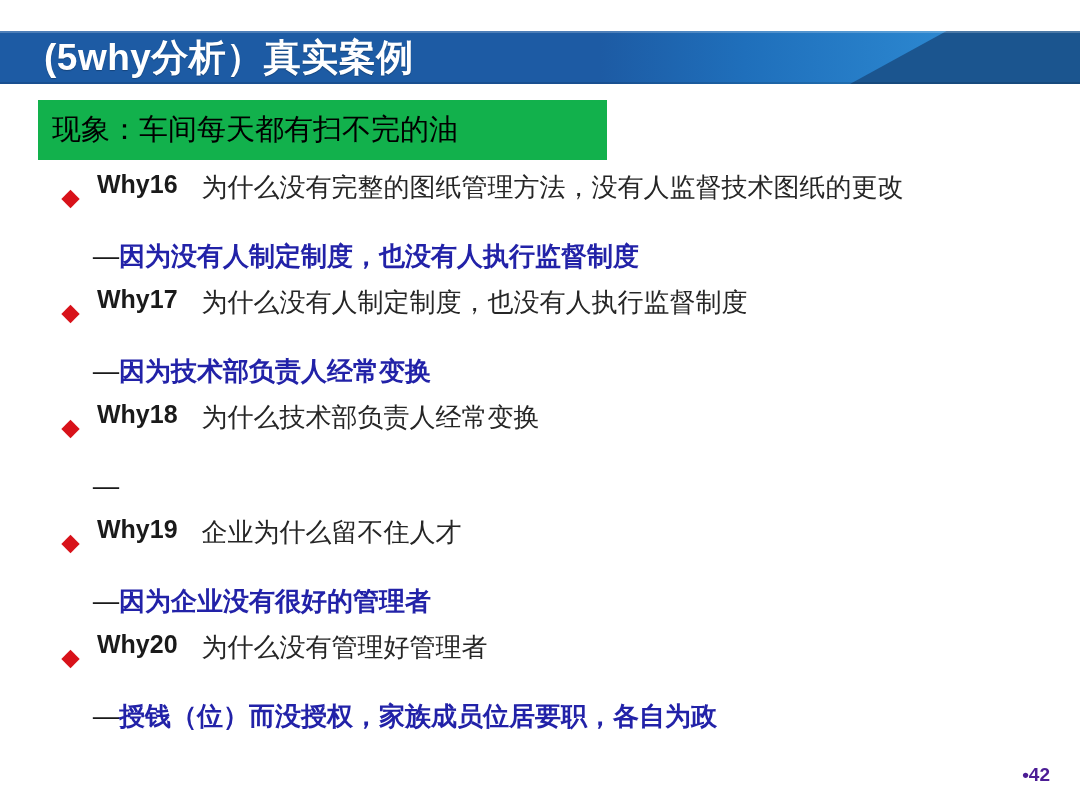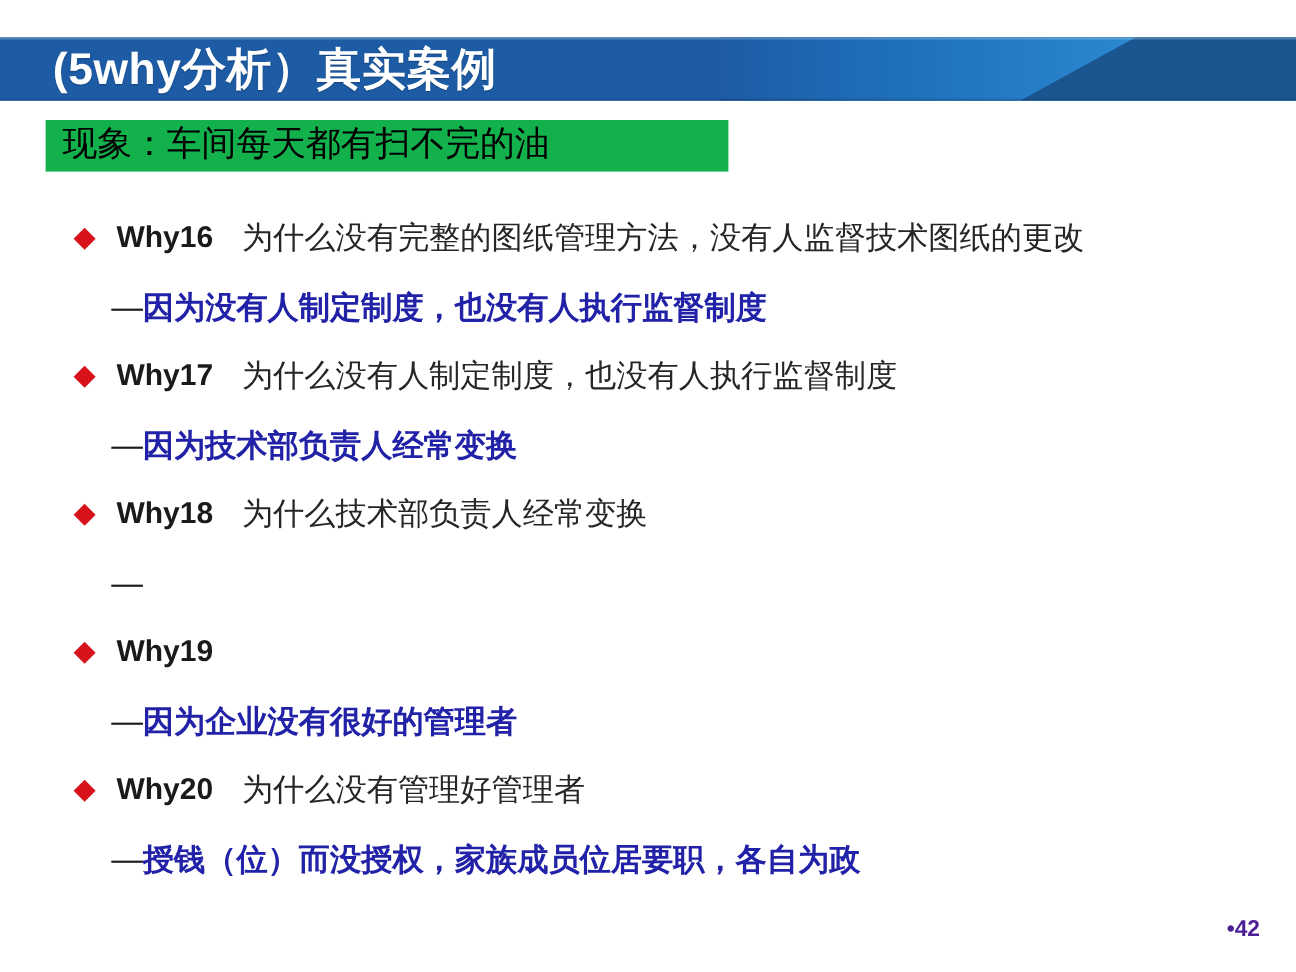--- a/index.html
+++ b/index.html
@@ -80,23 +80,24 @@
     z-index: 5;
     text-shadow: 0 1px 1px rgba(0,0,0,0.25);
   }
 
   
   .phenomenon-box {
     position: absolute;
     left: 38px;
     top: 100px;
     width: 569px;
-    height: 43px;
+    height: 60px;
     background: #12b14c;
     display: flex;
+    align-items: center;
   }
   .phenomenon-text {
     color: #000000;
     font-family: "Liberation Serif", serif;
     font-weight: normal;
     font-size: 29px;
     padding-left: 14px;
     white-space: nowrap;
   }
 
@@ -109,21 +110,21 @@
   }
 
   .qa-block {
     position: relative;
   }
 
   .q-row {
     position: relative;
     height: 57px;
     display: flex;
-    align-items: center;
+    align-items: flex-start;
     padding-left: 62px;
   }
   .bullet-diamond {
     position: absolute;
     left: 64px;
     top: 50%;
     transform: translateY(-50%) rotate(45deg);
     width: 13px;
     height: 13px;
     background: #d8121a;
@@ -229,20 +230,21 @@
       </div>
       <div class="a-row">
         <span class="a-dash">—</span>
       </div>
     </div>
 
     <div class="qa-block">
       <div class="q-row">
         <span class="bullet-diamond"></span>
         <span class="q-label">Why19</span>
+        <span class="q-text">企业为什么留不住人才</span>
       </div>
       <div class="a-row">
         <span class="a-dash">—</span>
         <span class="a-text">因为企业没有很好的管理者</span>
       </div>
     </div>
 
     <div class="qa-block">
       <div class="q-row">
         <span class="bullet-diamond"></span>

